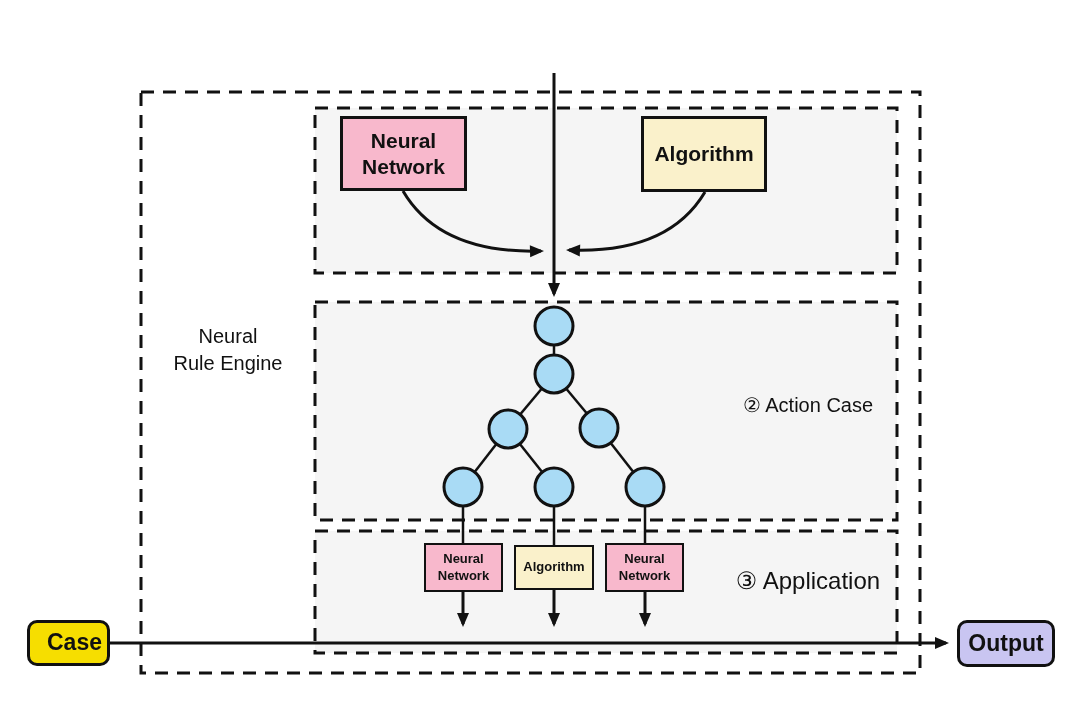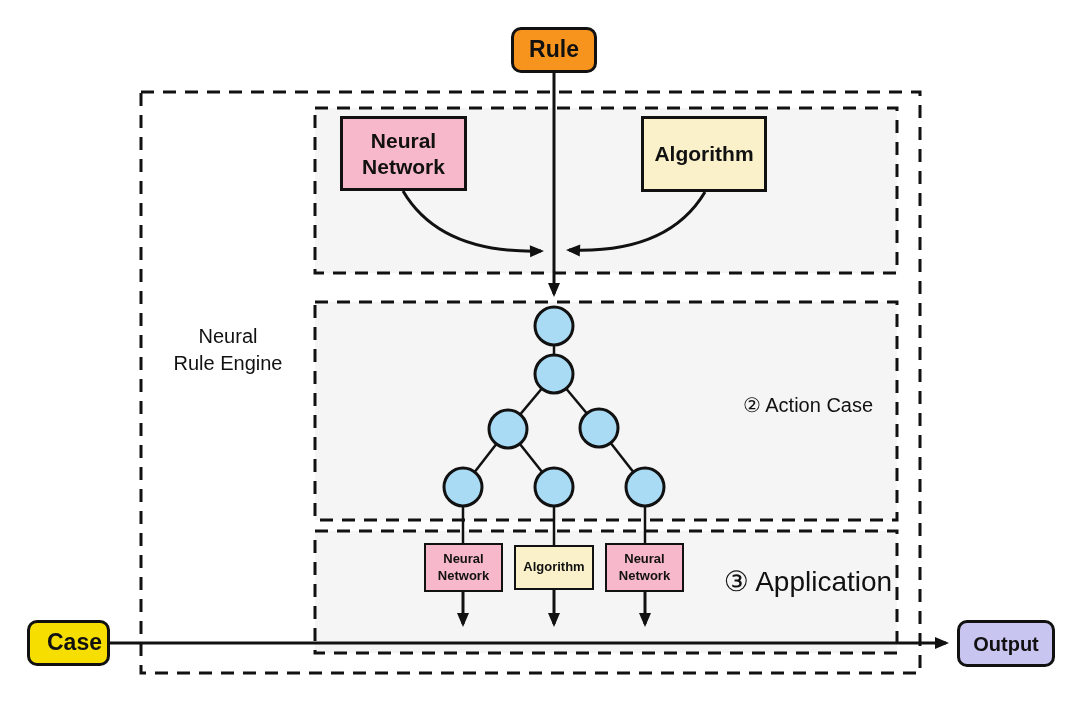--- a/index.html
+++ b/index.html
@@ -37,36 +37,36 @@
     justify-content: center;
     text-align: center;
     white-space: pre-line;
     font-weight: 400;
     color: #111;
   }
 
   
   .rule-box   { left: 511px; top: 27px;  width: 86px;  height: 46px; background: var(--rule);   font-size: 23px; }
   .case-box   { left: 27px;  top: 620px; width: 83px;  height: 46px; background: var(--case);   font-size: 23px; padding-left: 12px; }
-  .output-box { left: 957px; top: 620px; width: 98px;  height: 47px; background: var(--output); font-size: 20px; }
+  .output-box { left: 957px; top: 620px; width: 98px;  height: 47px; background: var(--output); font-size: 23px; }
 
   
   .nn-parser-box  { left: 340px; top: 116px; width: 127px; height: 75px; background: var(--pink);  font-size: 21px; }
   .alg-parser-box { left: 641px; top: 116px; width: 126px; height: 76px; background: var(--cream); font-size: 21px; }
 
   
   .module { border-width: 2.5px; font-size: 13px; line-height: 1.25; }
   .module-1 { left: 424px; top: 543px; width: 79px; height: 49px; background: var(--pink); }
   .module-2 { left: 514px; top: 545px; width: 80px; height: 45px; background: var(--cream); }
   .module-3 { left: 605px; top: 543px; width: 79px; height: 49px; background: var(--pink); }
 
   
   .label-parser      { left: 725px; top: 222px; width: 170px; height: 30px; font-size: 20px; }
   .label-action-tree { left: 723px; top: 390px; width: 170px; height: 30px; font-size: 20px; }
-  .label-application { left: 723px; top: 566px; width: 170px; height: 30px; font-size: 28px; }
+  .label-application { left: 723px; top: 566px; width: 170px; height: 30px; font-size: 24px; }
 
   .engine-label { left: 148px; top: 322px; width: 160px; height: 56px; font-size: 20px; line-height: 1.35; }
 </style>
 </head>
 <body>
 
 <div id="canvas">
 
   <svg id="diagram-svg" width="1080" height="709" viewBox="0 0 1080 709">
     <defs>
@@ -108,21 +108,20 @@
       <circle cx="645" cy="487" r="19"></circle>
     </g>
 
     <line x1="463" y1="592" x2="463" y2="624" stroke="#111" stroke-width="3" marker-end="url(#ah)"></line>
     <line x1="554" y1="590" x2="554" y2="624" stroke="#111" stroke-width="3" marker-end="url(#ah)"></line>
     <line x1="645" y1="592" x2="645" y2="624" stroke="#111" stroke-width="3" marker-end="url(#ah)"></line>
 
     <line x1="110" y1="643" x2="946" y2="643" stroke="#111" stroke-width="3" marker-end="url(#ah)"></line>
   </svg>
 
-  <div class="box rounded rule-box">Rule</div>
   <div class="box rounded case-box">Case</div>
   <div class="box rounded output-box">Output</div>
 
   <div class="label engine-label">Neural
 Rule Engine</div>
 
   <div class="box nn-parser-box">Neural
 Network</div>
   <div class="box alg-parser-box">Algorithm</div>
 

